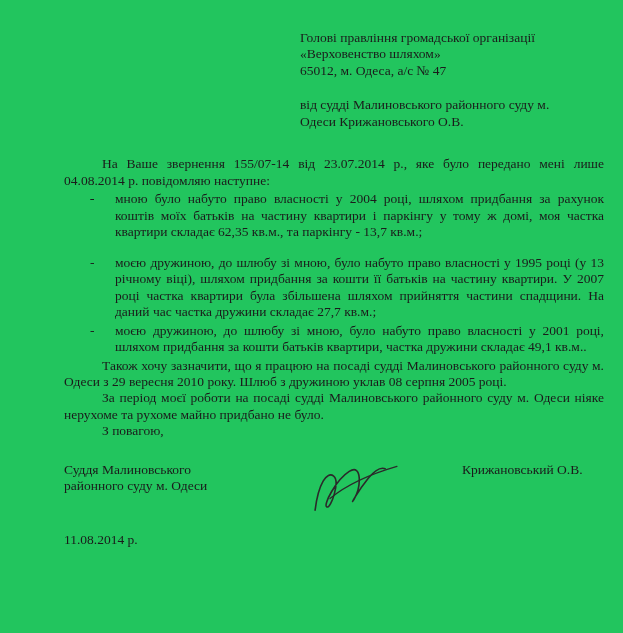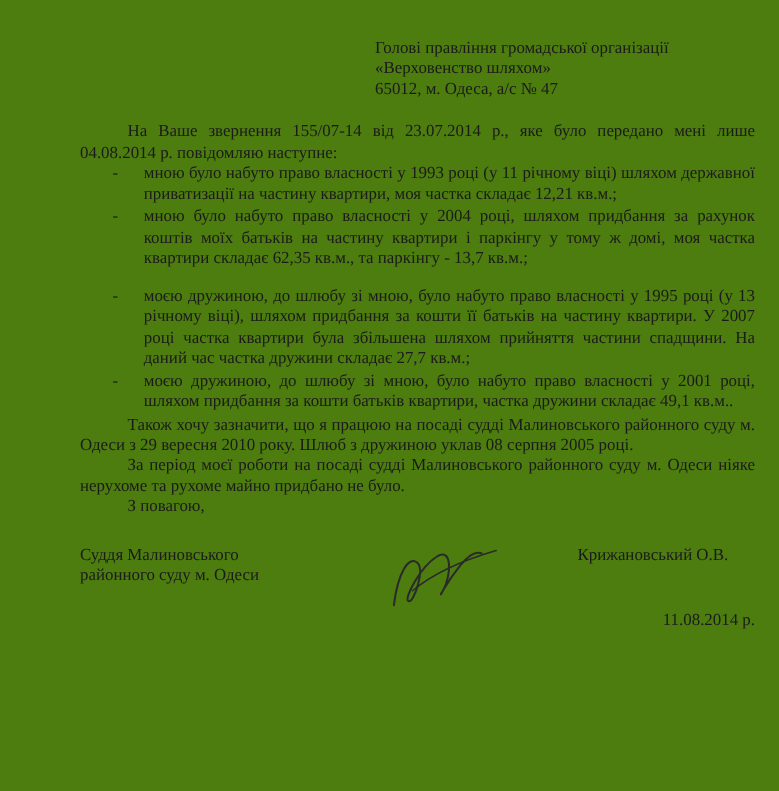--- a/index.html
+++ b/index.html
@@ -4,21 +4,21 @@
 <style>
   html, body {
     margin: 0;
     padding: 0;
     background: #ffffff;
   }
   .page {
     position: relative;
     width: 623px;
     height: 633px;
-    background: #4d7c0f;
+    background: #22c55e;
     font-family: "Liberation Serif", serif;
     color: #1b1b1b;
     font-size: 13.5px;
     line-height: 1.22;
     box-sizing: border-box;
     padding: 30px 19px 10px 64px;
     overflow: hidden;
   }
   .recipient-block {
     margin-left: 236px;
@@ -69,41 +69,44 @@
   }
   .signature-svg {
     transform: rotate(-6deg);
   }
   .sig-right {
     flex: 1;
     text-align: left;
     padding-left: 18px;
   }
   .date-line {
-    text-align: right;
+    margin-top: 18px;
   }
 </style>
 </head>
 <body>
 
 <div class="page">
 
   <div class="recipient-block">
     <span class="line">Голові правління громадської організації</span>
     <span class="line">«Верховенство шляхом»</span>
     <span class="line">65012, м. Одеса, а/с № 47</span>
   </div>
 
+  <div class="sender-block">
+    <span class="line">від судді Малиновського районного суду м.</span>
+    <span class="line">Одеси Крижановського О.В.</span>
+  </div>
 
   <p class="para intro">На Ваше звернення 155/07-14 від 23.07.2014 р., яке було передано мені лише 04.08.2014 р. повідомляю наступне:</p>
 
   <div class="list">
     <div class="list-item">
       <span class="dash">-</span>
-      <span>мною було набуто право власності у 1993 році (у 11 річному віці) шляхом державної приватизації на частину квартири, моя частка складає 12,21 кв.м.;</span>
     </div>
     <div class="list-item">
       <span class="dash">-</span>
       <span>мною було набуто право власності у 2004 році, шляхом придбання за рахунок коштів моїх батьків на частину квартири і паркінгу у тому ж домі, моя частка квартири складає 62,35 кв.м., та паркінгу - 13,7 кв.м.;</span>
     </div>
     <div class="list-item gap-before">
       <span class="dash">-</span>
       <span>моєю дружиною, до шлюбу зі мною, було набуто право власності у 1995 році (у 13 річному віці), шляхом придбання за кошти її батьків на частину квартири. У 2007 році частка квартири була збільшена шляхом прийняття частини спадщини. На даний час частка дружини складає 27,7 кв.м.;</span>
     </div>
     <div class="list-item">

